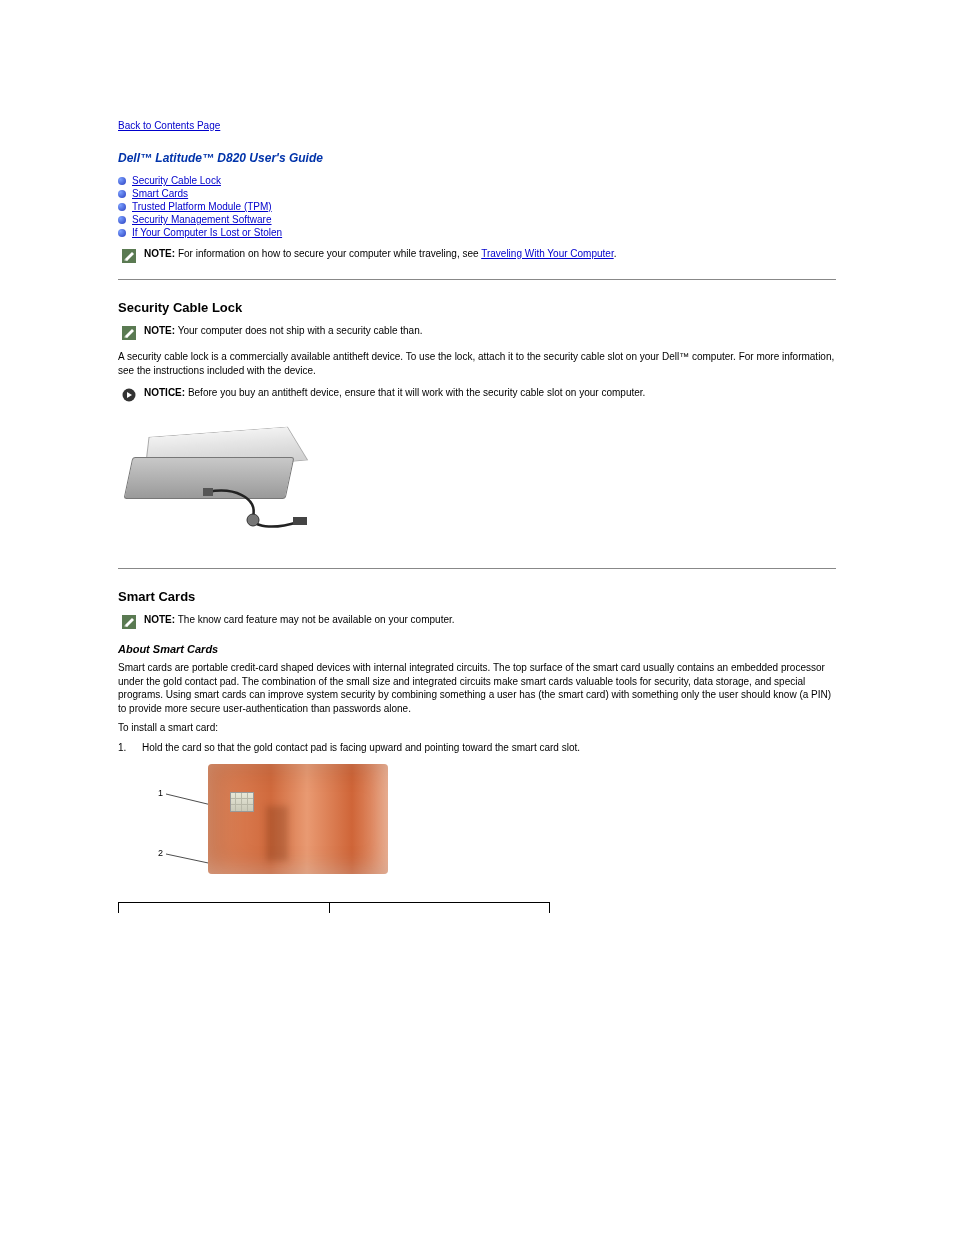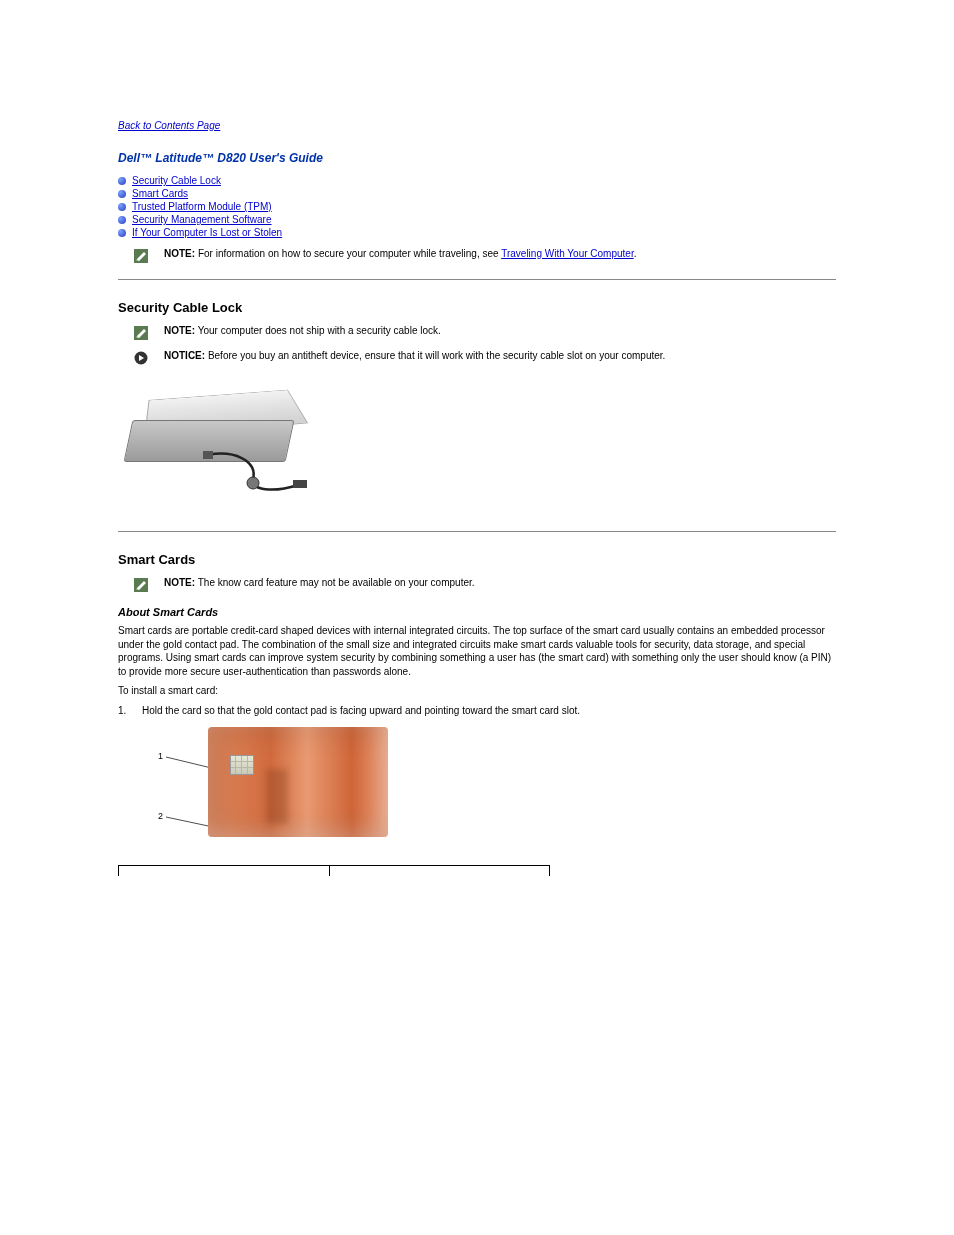--- a/index.html
+++ b/index.html
@@ -8,31 +8,31 @@
     font-family: Verdana, Arial, sans-serif;
     font-size: 10px;
     color: #000;
     background: #fff;
     width: 954px;
   }
   .page {
     padding: 120px 118px 40px 118px;
   }
   a { color: #0000cc; text-decoration: underline; }
-  .back-link { font-size: 10px; margin-bottom: 20px; display:inline-block;font-style:italic;}
+  .back-link { font-size: 10px; margin-bottom: 20px; display:inline-block;}
   .section-title-large { font-size: 14px; font-weight: bold; margin: 18px 0 6px 0; }
   .subtitle { color: #0033aa; font-weight: bold; font-size: 12px; margin-bottom: 10px; font-style: italic; }
   .toc { list-style: none; padding: 0; margin: 6px 0 10px 0; }
   .toc li { margin: 2px 0; display:flex; align-items:center; gap:6px;}
   .bullet {
     width: 8px; height: 8px; border-radius: 50%;
     background: radial-gradient(circle at 30% 30%, #7aa0ff, #2a3fbf);
     display:inline-block;
   }
-  .note-row { display:flex; align-items:flex-start; gap:16px; margin:10px 16px; }
+  .note-row { display:flex; align-items:flex-start; gap:8px; margin:10px 4px; }
   .note-icon, .notice-icon {
     width:14px; height:14px; flex:0 0 auto; margin-top:1px;
   }
   .note-icon svg, .notice-icon svg { width:14px; height:14px; }
   hr { border: none; border-top: 1px solid #888; margin: 16px 0; }
   .h2 { font-size: 13px; font-weight: bold; margin: 20px 0 6px 0; }
   .h3 { font-size: 11px; font-weight: bold; margin: 14px 0 6px 0; font-style: italic; }
   p { margin: 6px 0; line-height: 1.35; }
   .laptop-img {
     width: 190px; height: 140px; margin: 10px 0;
@@ -131,24 +131,25 @@
 
   <div class="note-row">
     <span class="note-icon">
       <svg viewBox="0 0 14 14">
           <rect x="0" y="0" width="14" height="14" fill="#5a7a52"></rect>
           <path d="M3 10 L10 3 L12 5 L5 12 Z" fill="#fff"></path>
           <rect x="2.5" y="10.5" width="3" height="1" fill="#fff"></rect>
         </svg>
     </span>
     <span>
-      <b>NOTE:</b><span> Your computer does not ship with a security cable lock.</span>
-    </span>
-  </div>
-
+      <b>NOTE:</b><span> Your computer does not ship with a security cable than.</span>
+    </span>
+  </div>
+
+  <p>A security cable lock is a commercially available antitheft device. To use the lock, attach it to the security cable slot on your Dell™ computer. For more information, see the instructions included with the device.</p>
 
   <div class="note-row">
     <span class="notice-icon">
       <svg viewBox="0 0 14 14">
           <circle cx="7" cy="7" r="6.5" fill="#333"></circle>
           <path d="M5 4 L10 7 L5 10 Z" fill="#fff"></path>
         </svg>
     </span>
     <span>
       <b>NOTICE:</b><span> Before you buy an antitheft device, ensure that it will work with the security cable slot on your computer.</span>

